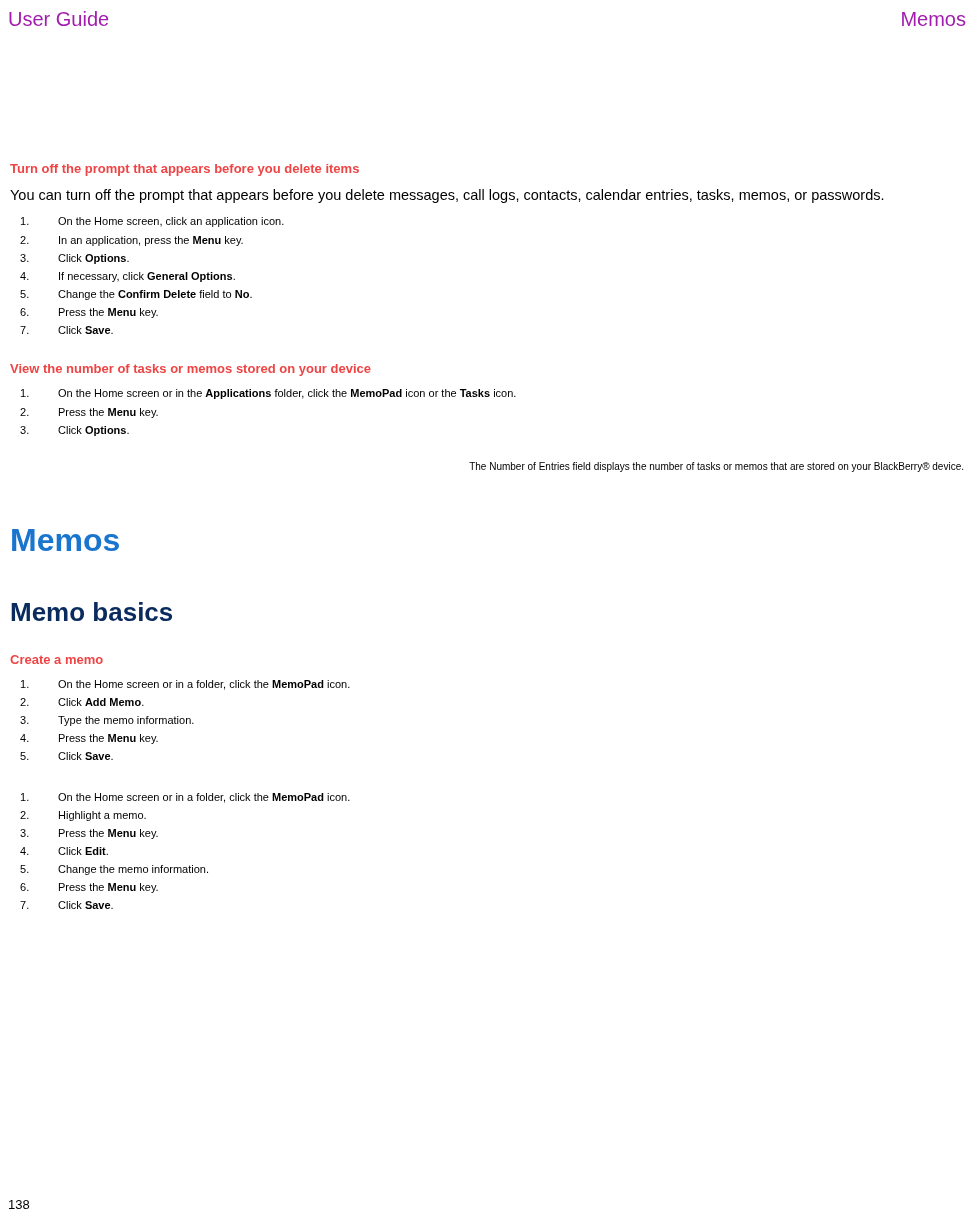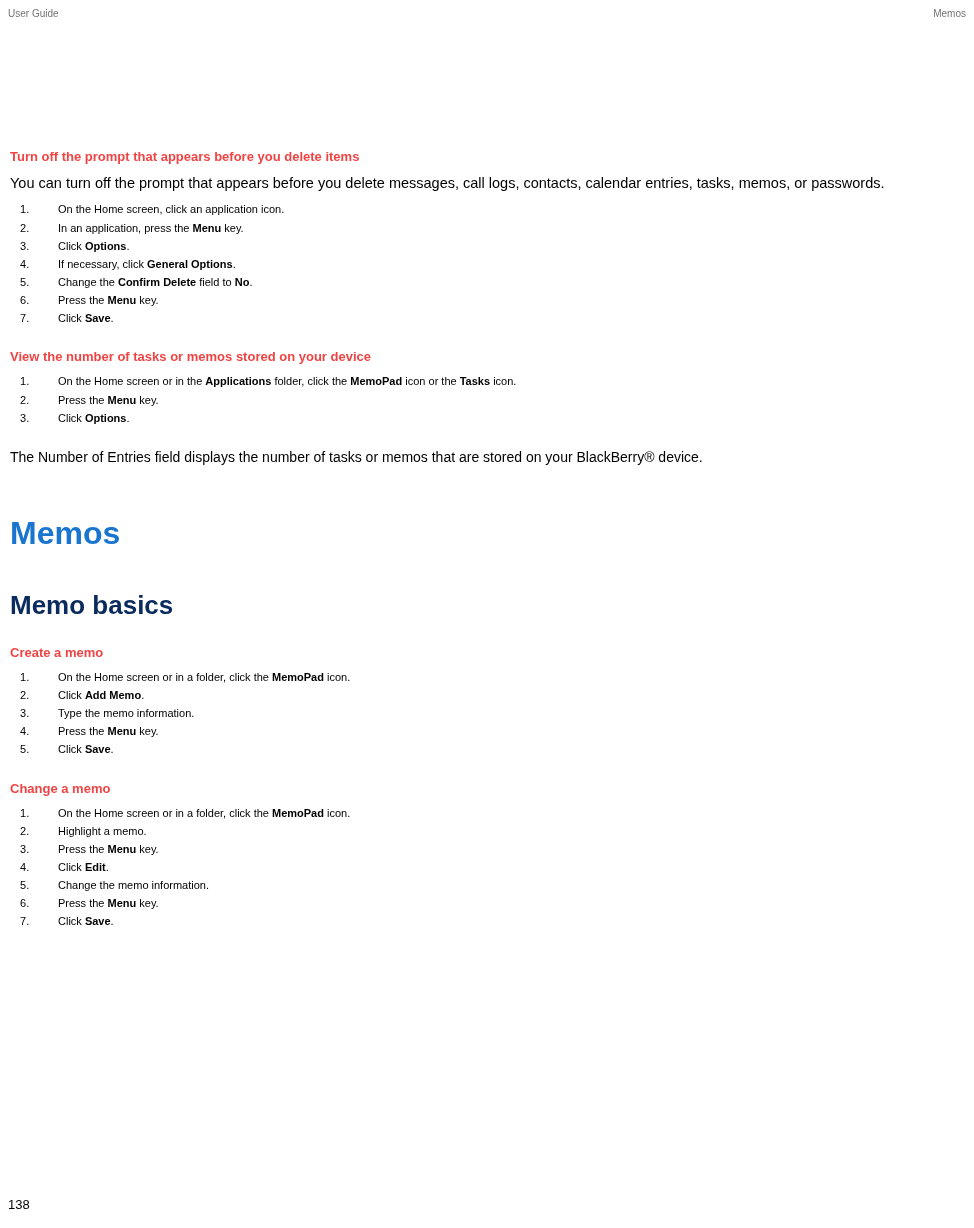--- a/index.html
+++ b/index.html
@@ -8,22 +8,22 @@
       height: 1228px;
       font-family: "Segoe UI", Tahoma, Arial, sans-serif;
       color: #000;
       background: #fff;
       position: relative;
       padding: 8px 8px 0 8px;
     }
     .hdr {
       display: flex;
       justify-content: space-between;
-      font-size: 10px;
-      color: #737373;
+      font-size: 20px;
+      color: #a21caf;
       margin-bottom: 130px;
     }
     .content { padding: 0 2px; }
     h3.navy {
       color: #ef4444;
       font-size: 13px;
       font-weight: 700;
       margin-top: 8px;
       margin-bottom: 8px;
     }
@@ -60,22 +60,23 @@
       margin-bottom: 38px;
     }
     h2.slate {
       color: #0a2b5e;
       font-size: 26px;
       font-weight: 700;
       margin-top: 6px;
       margin-bottom: 24px;
     }
     .note {
-      font-size: 14px;
+      font-size: 10px;
       margin: 14px 0 8px 0;
+      text-align: right;
     }
     .pagenum {
       position: absolute;
       bottom: 16px;
       left: 8px;
       font-size: 13px;
     }
   </style>
 </head>
 <body>
@@ -112,21 +113,20 @@
 
   <h3 class="navy">Create a memo</h3>
   <ol class="steps">
     <li><span>On the Home screen or in a folder, click the </span><span class="b">MemoPad</span><span> icon.</span></li>
     <li><span>Click </span><span class="b">Add Memo</span><span>.</span></li>
     <li>Type the memo information.</li>
     <li><span>Press the </span><span class="b">Menu</span><span> key.</span></li>
     <li><span>Click </span><span class="b">Save</span><span>.</span></li>
   </ol>
 
-  <h3 class="navy">Change a memo</h3>
   <ol class="steps">
     <li><span>On the Home screen or in a folder, click the </span><span class="b">MemoPad</span><span> icon.</span></li>
     <li>Highlight a memo.</li>
     <li><span>Press the </span><span class="b">Menu</span><span> key.</span></li>
     <li><span>Click </span><span class="b">Edit</span><span>.</span></li>
     <li>Change the memo information.</li>
     <li><span>Press the </span><span class="b">Menu</span><span> key.</span></li>
     <li><span>Click </span><span class="b">Save</span><span>.</span></li>
   </ol>
 </div>

